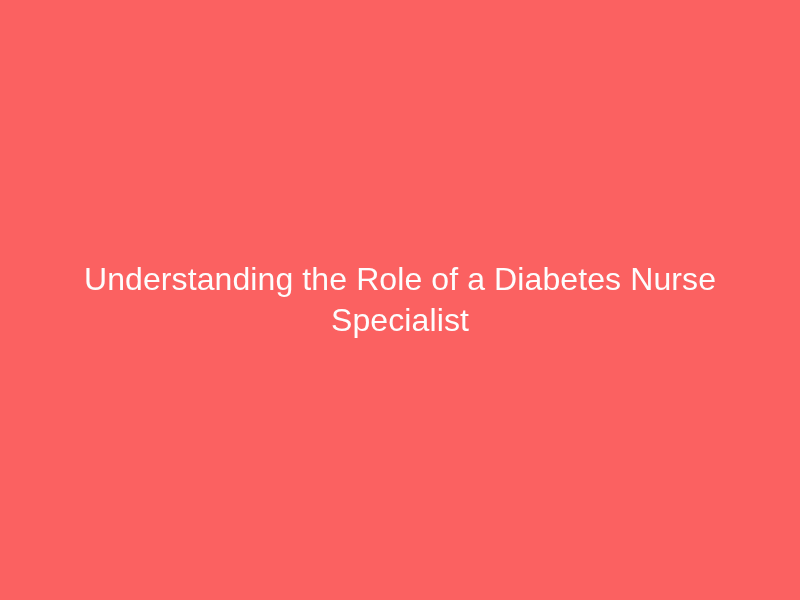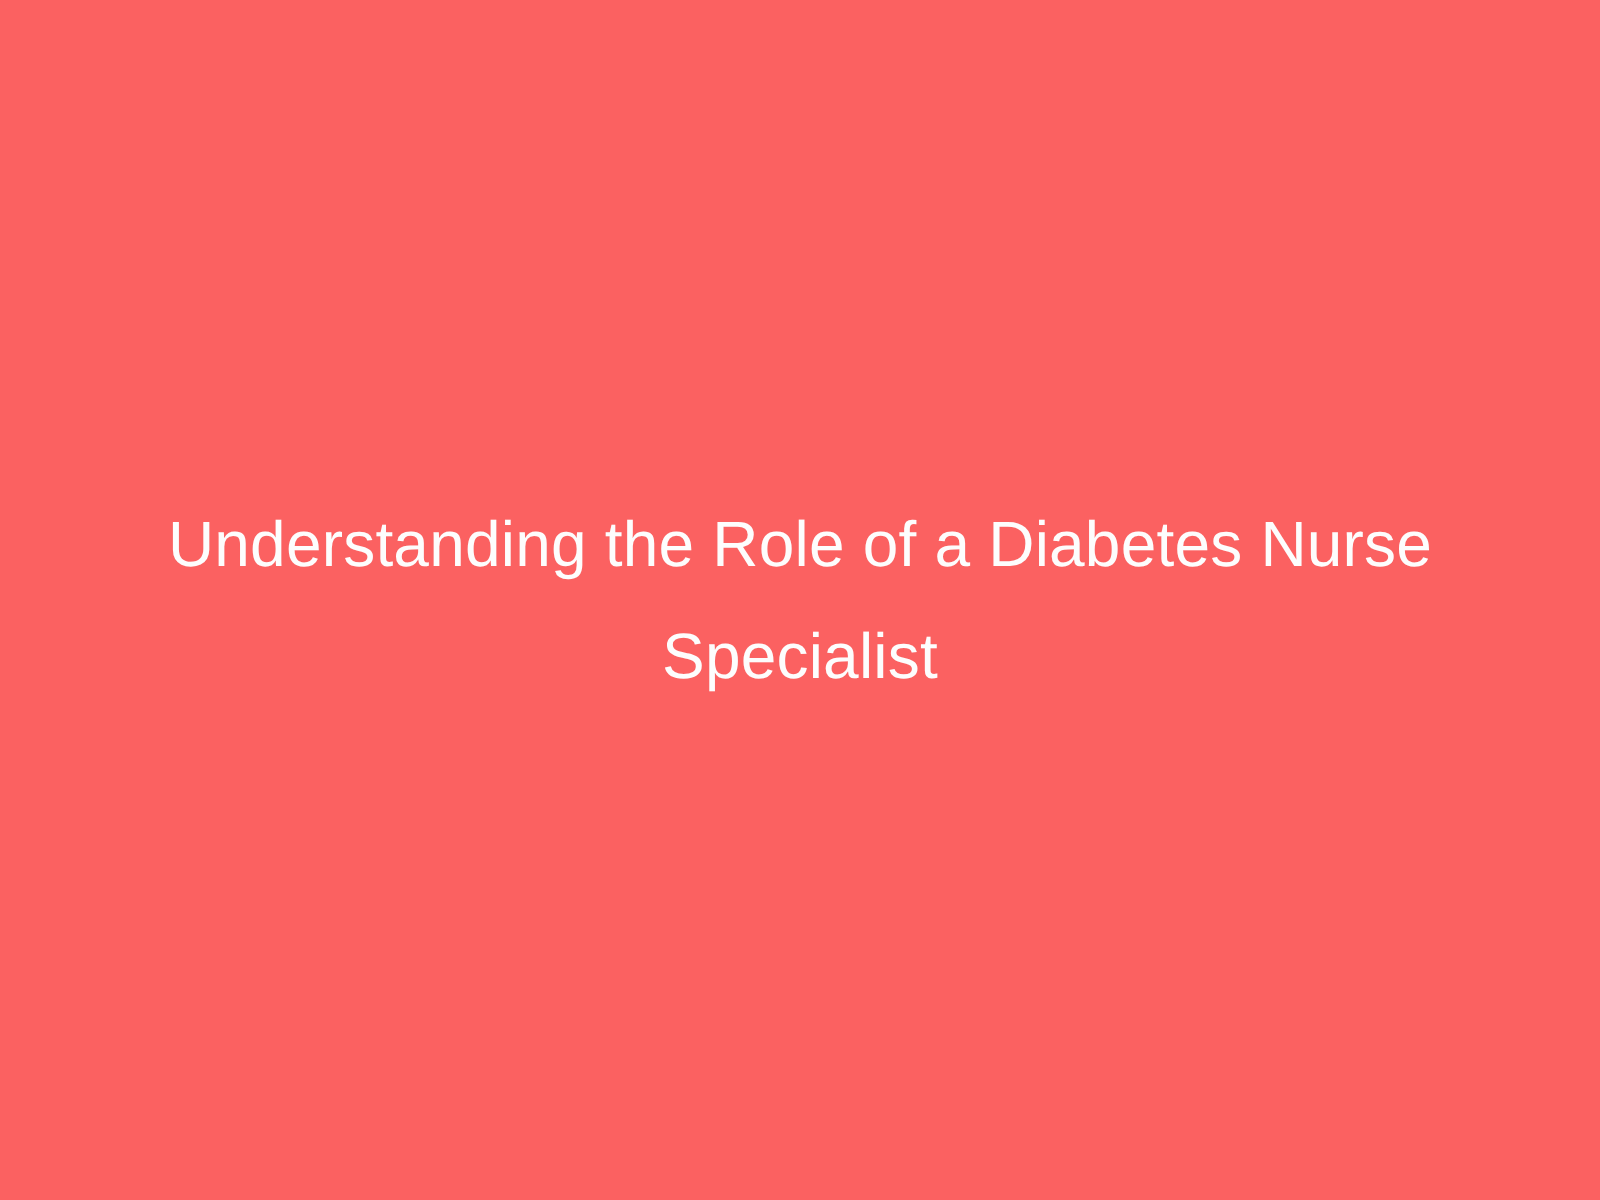--- a/index.html
+++ b/index.html
@@ -37,21 +37,21 @@
     text-align: center;
   }
 
   .banner-title {
     margin: 0;
     padding: 0;
     color: #fdfdfd;
     font-family: "Liberation Sans", sans-serif;
     font-size: 32px;
     font-weight: 400;
-    line-height: 56px;
+    line-height: 41px;
     letter-spacing: 0.1px;
     text-align: center;
     word-wrap: break-word;
   }
 </style>
 </head>
 <body>
 
 <div class="banner">
 

